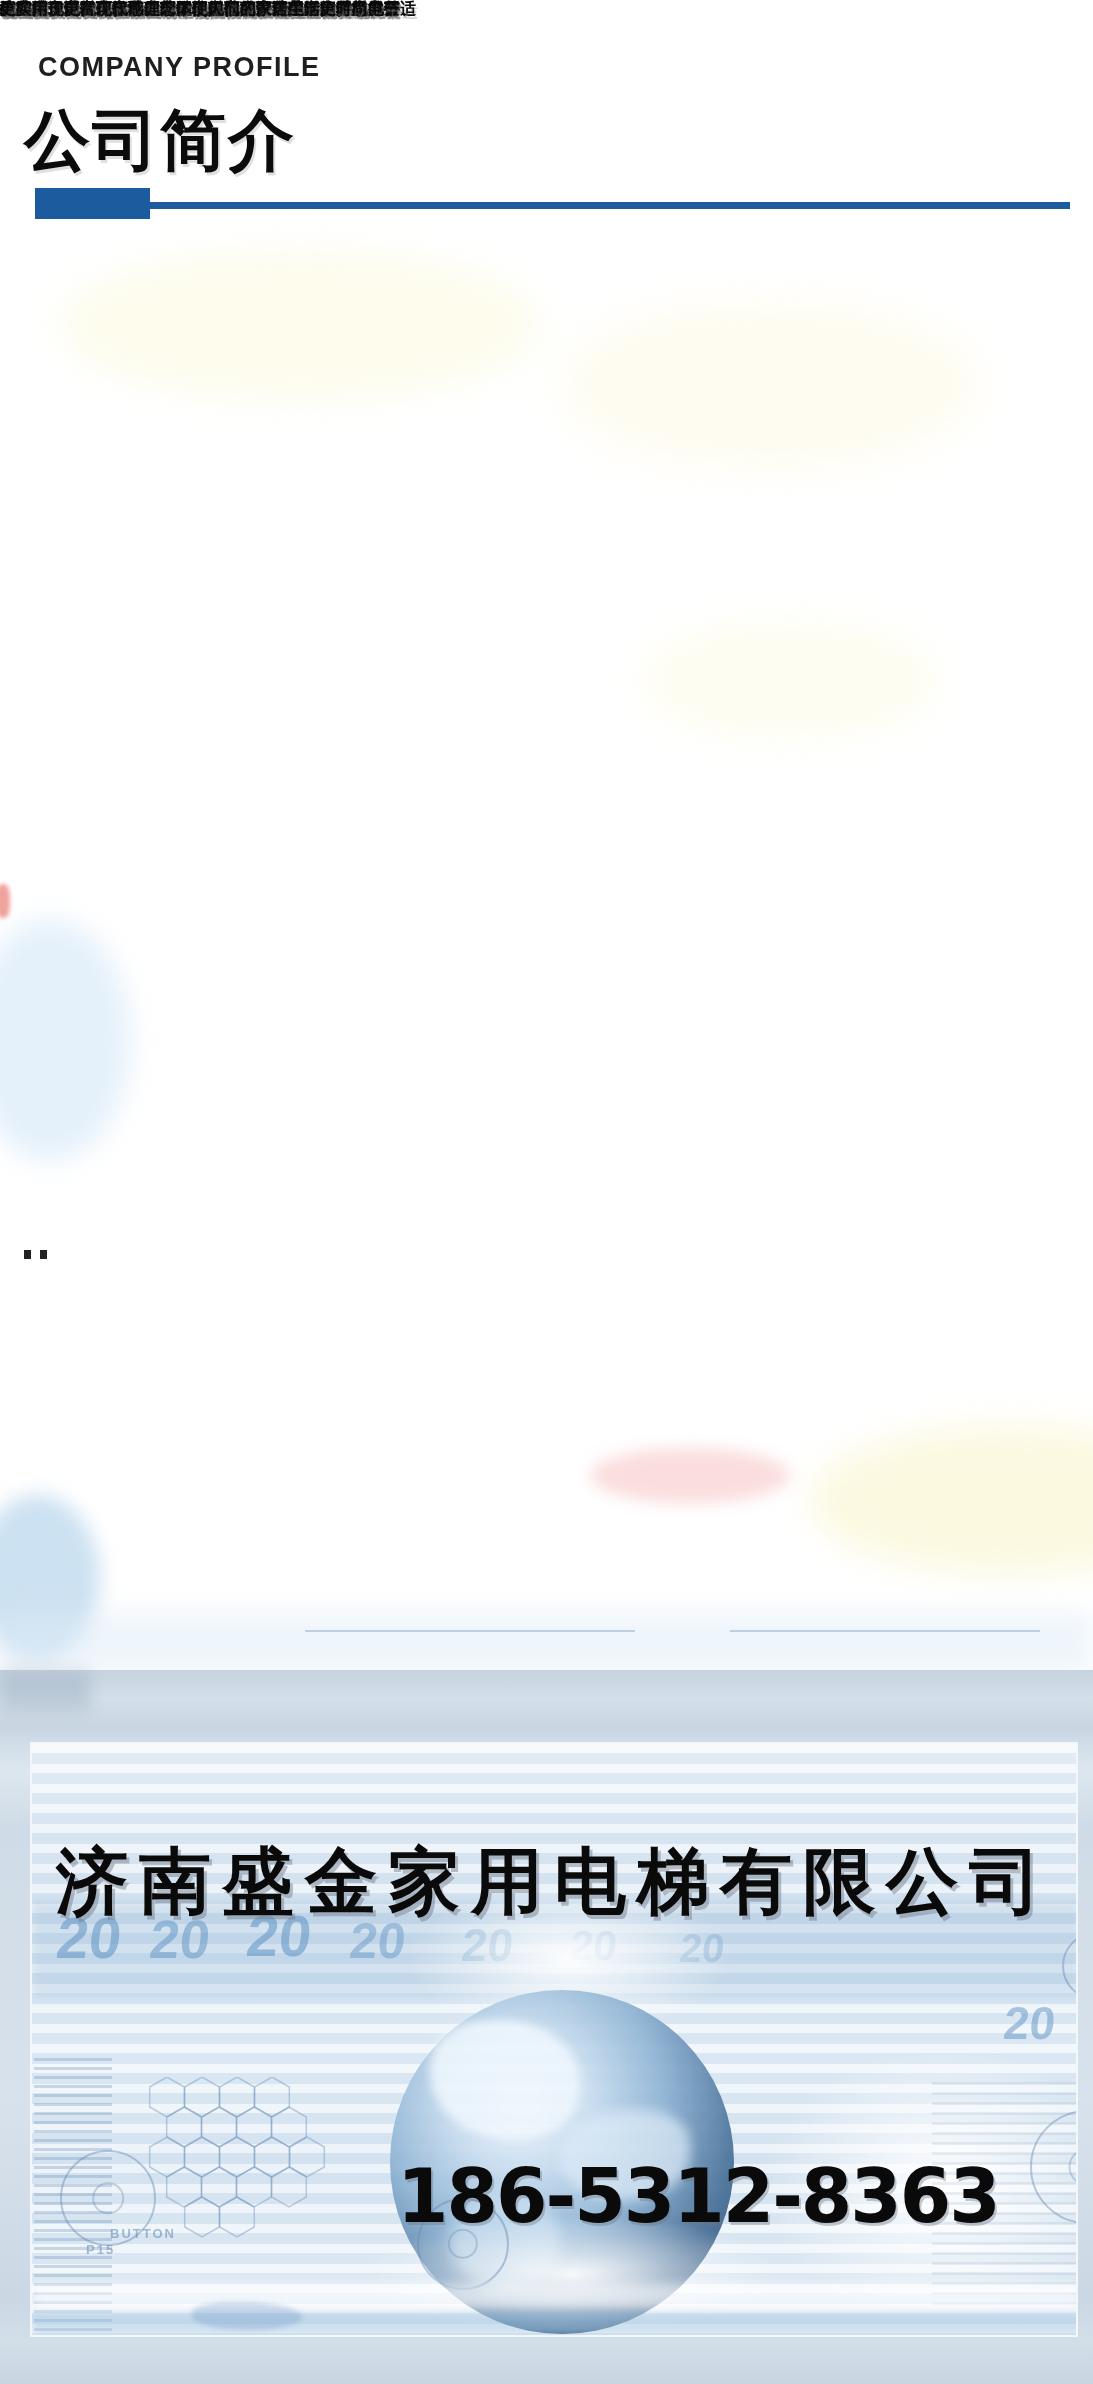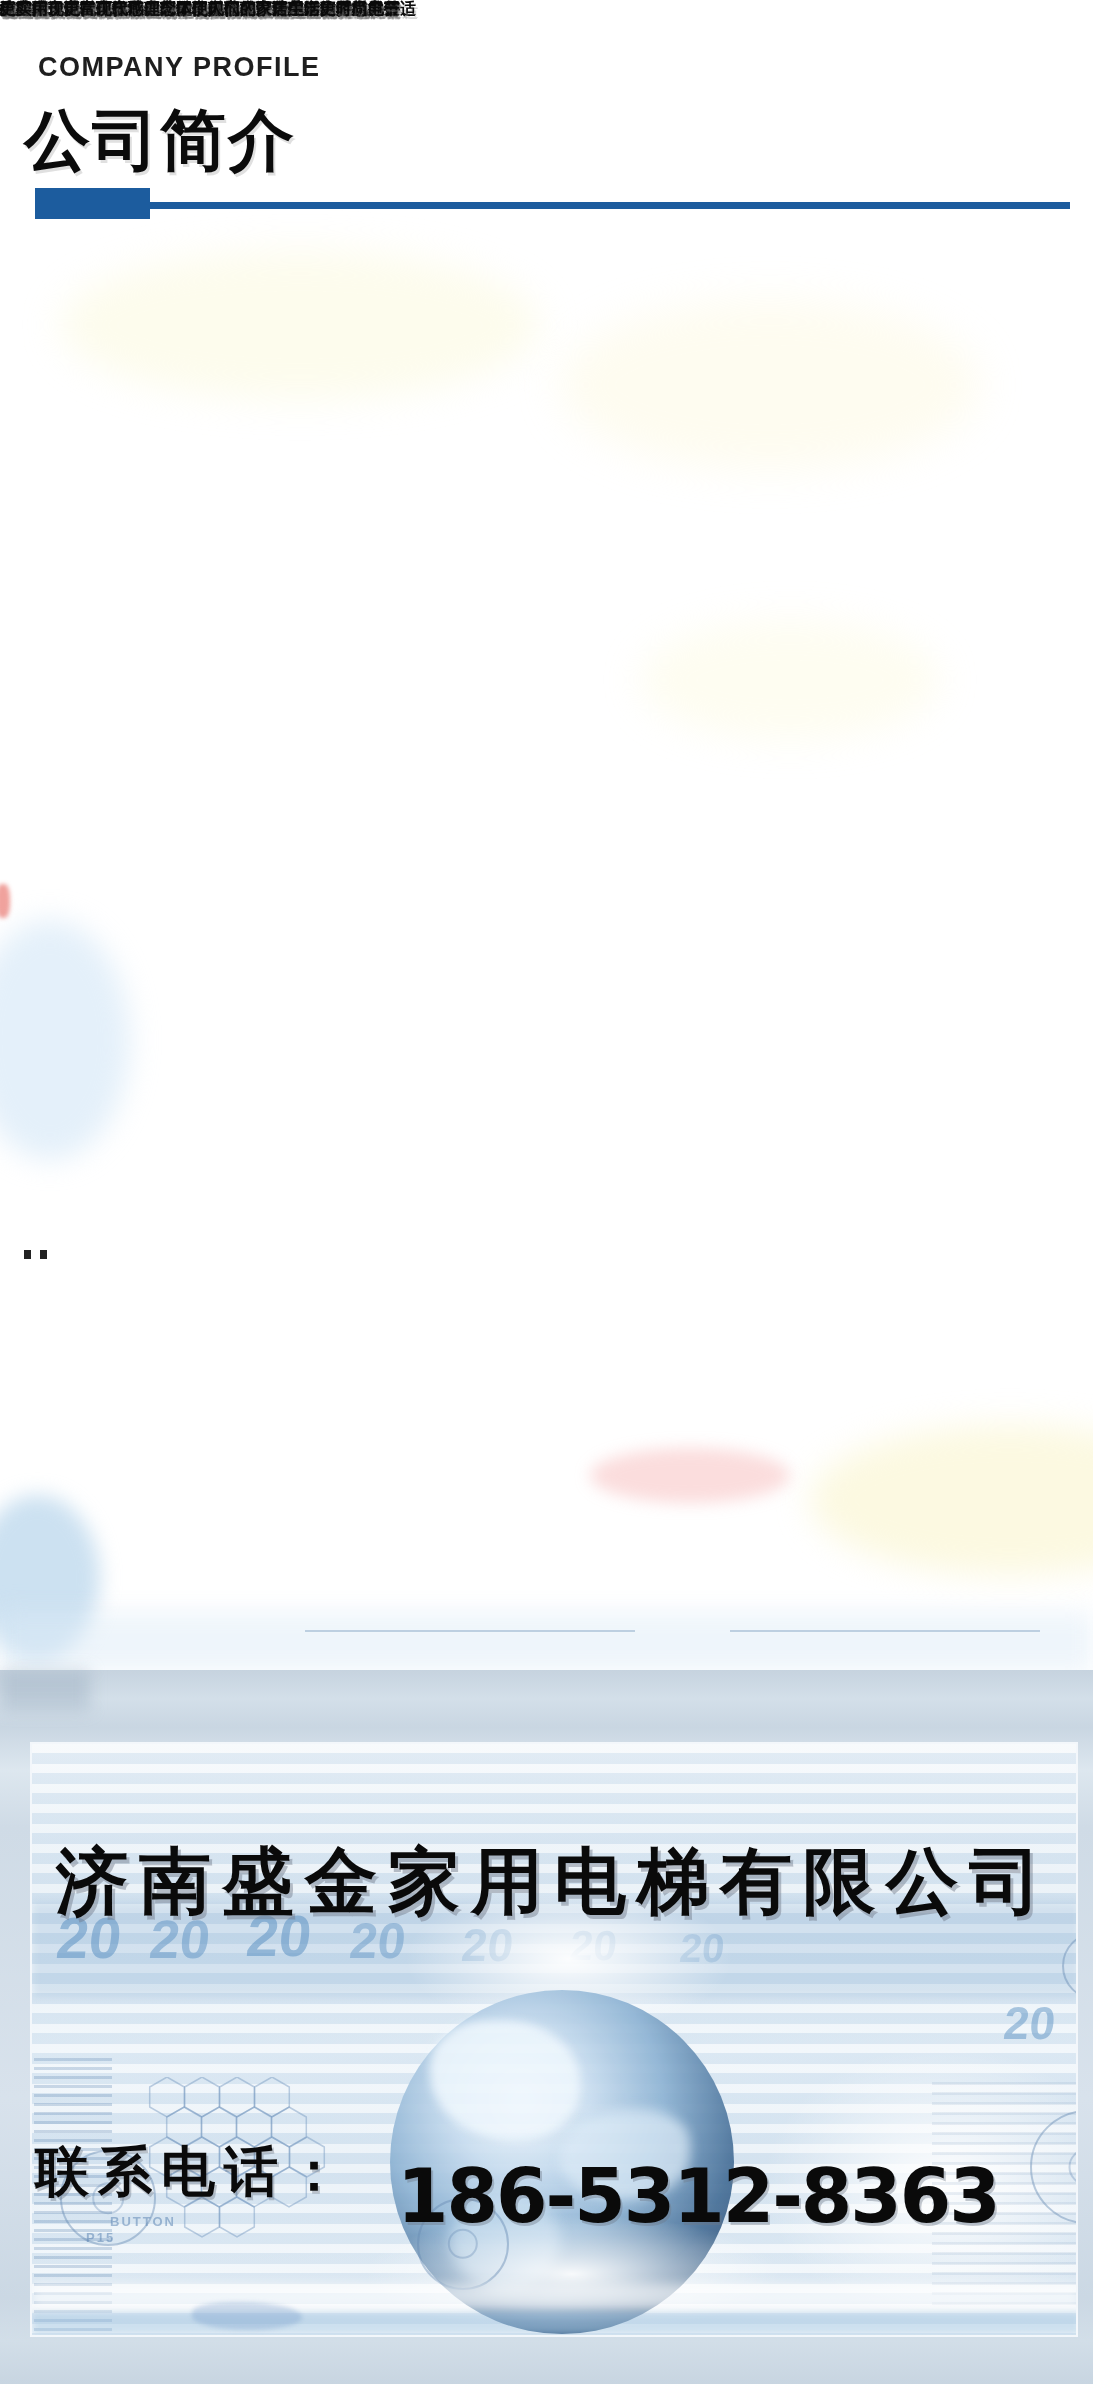--- a/index.html
+++ b/index.html
@@ -89,21 +89,21 @@
                 transform:translate(-50%,-50%);border:2px solid rgba(105,140,180,.35);border-radius:50%;}
   .g1{left:28px;top:406px;width:92px;height:92px;}
   .g2{left:385px;top:454px;width:88px;height:88px;}
   .g3{left:998px;top:366px;width:110px;height:110px;}
   .g4{left:1030px;top:188px;width:64px;height:64px;}
   .data-strip{position:absolute;left:2px;top:314px;width:78px;height:285px;
               background:repeating-linear-gradient(180deg,rgba(90,130,175,.28) 0 3px,rgba(0,0,0,0) 3px 9px);}
   .data-strip-r{position:absolute;left:900px;top:338px;width:146px;height:230px;opacity:.7;
               background:repeating-linear-gradient(180deg,rgba(100,135,175,.18) 0 3px,rgba(0,0,0,0) 3px 10px);}
   .hexes{position:absolute;left:115px;top:333px;color:rgba(115,150,190,.45);}
-  .frag{position:absolute;font-size:13px;font-weight:700;color:rgba(95,135,180,.55);letter-spacing:2px;}
+  .frag{position:absolute;font-size:13px;font-weight:700;color:rgba(95,135,180,.55);letter-spacing:2px;margin-top:12px;}
   .frag-1{left:78px;top:470px;}
   .frag-2{left:54px;top:486px;}
   .white-band{position:absolute;left:0;top:540px;width:1048px;height:26px;
               background:rgba(255,255,255,.6);filter:blur(6px);}
   .blue-band{position:absolute;left:0;top:568px;width:1048px;height:22px;
              background:rgba(160,195,225,.45);filter:blur(3px);}
   .map-frag{position:absolute;left:160px;top:558px;width:110px;height:28px;
             background:rgba(110,150,200,.3);filter:blur(2px);border-radius:40% 60% 50% 55%;}
 
   .company-name{position:absolute;left:50%;top:62px;transform:translateX(-50%);
@@ -208,17 +208,16 @@
     </svg>
 
     <span class="frag frag-1">BUTTON</span>
     <span class="frag frag-2">P15</span>
 
     <div class="white-band"></div>
     <div class="blue-band"></div>
     <div class="map-frag"></div>
 
     <div class="company-name">济南盛金家用电梯有限公司</div>
-    <div class="phone-label">联系电话：</div>
     <div class="phone-number">186-5312-8363</div>
   </div>
 
 </div>
 
 </body></html>

